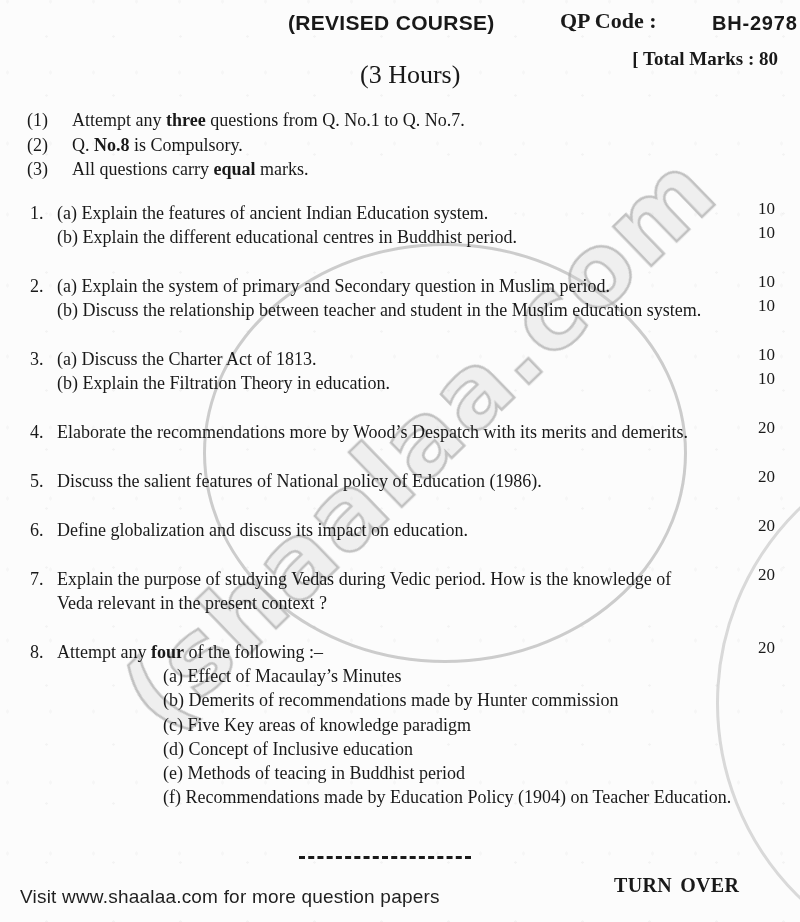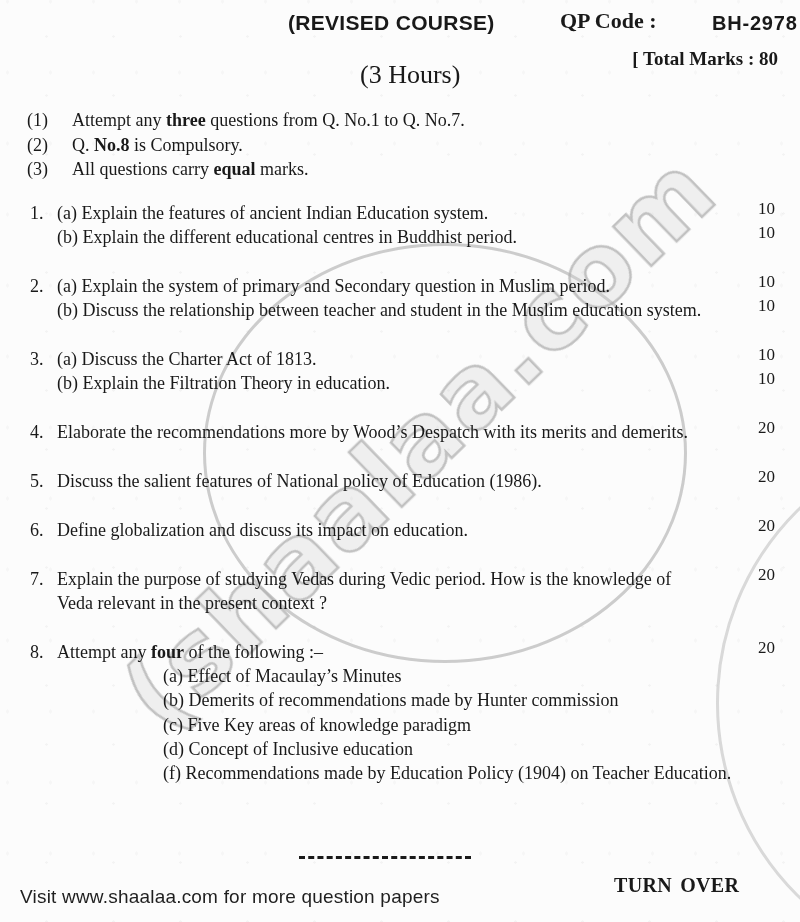--- a/index.html
+++ b/index.html
@@ -200,20 +200,21 @@
           <div class="qbody">
             <div class="qline">
               <div class="qtext"><span>Attempt any </span><span class="bb">four</span><span> of the following :–</span></div>
               <div class="qmarks">20</div>
             </div>
             <div class="subitems">
               <div class="subitem">(a) Effect of Macaulay’s Minutes</div>
               <div class="subitem">(b) Demerits of recommendations made by Hunter commission</div>
               <div class="subitem">(c) Five Key areas of knowledge paradigm</div>
               <div class="subitem">(d) Concept of Inclusive education</div>
+              <div class="subitem">(e) Methods of teacing in Buddhist period</div>
               <div class="subitem">(f) Recommendations made by Education Policy (1904) on Teacher Education.</div>
             </div>
           </div>
         </div>
       </div>
 
     <div class="divider"></div>
     <div class="visit">Visit www.shaalaa.com for more question papers</div>
     <div class="turnover">TURN OVER</div>
 

